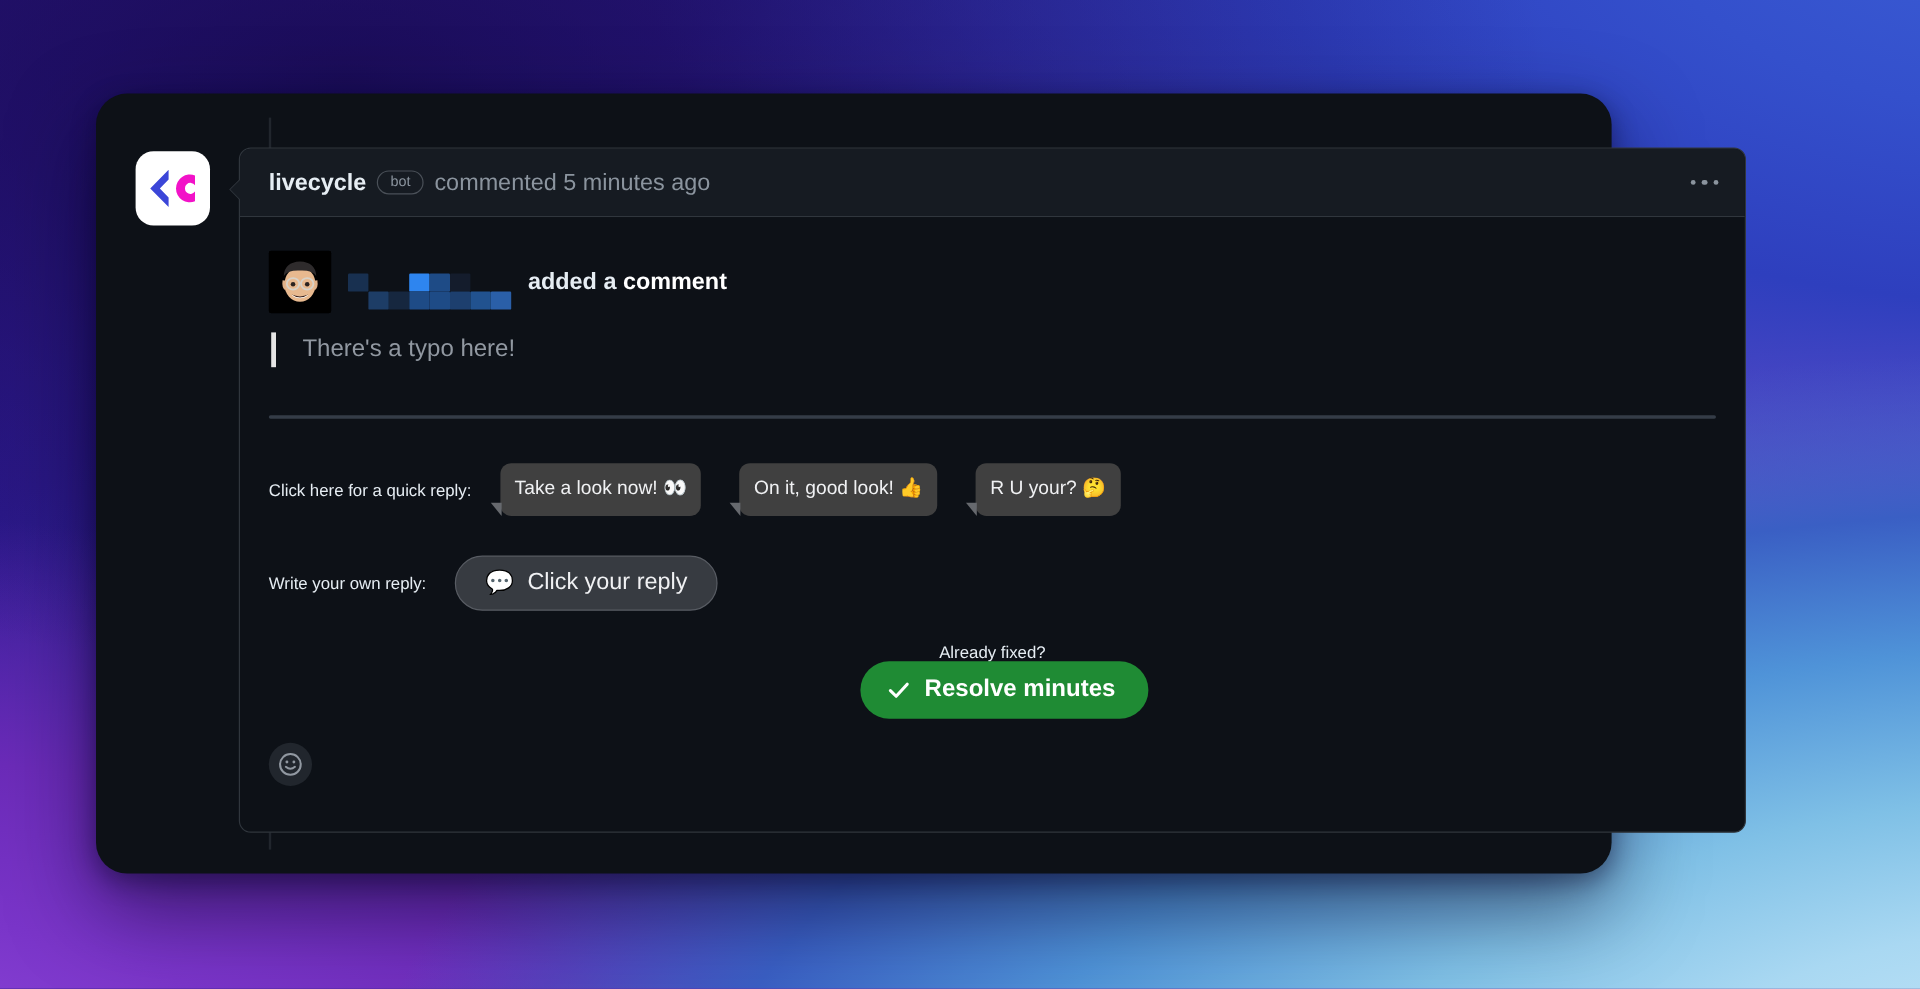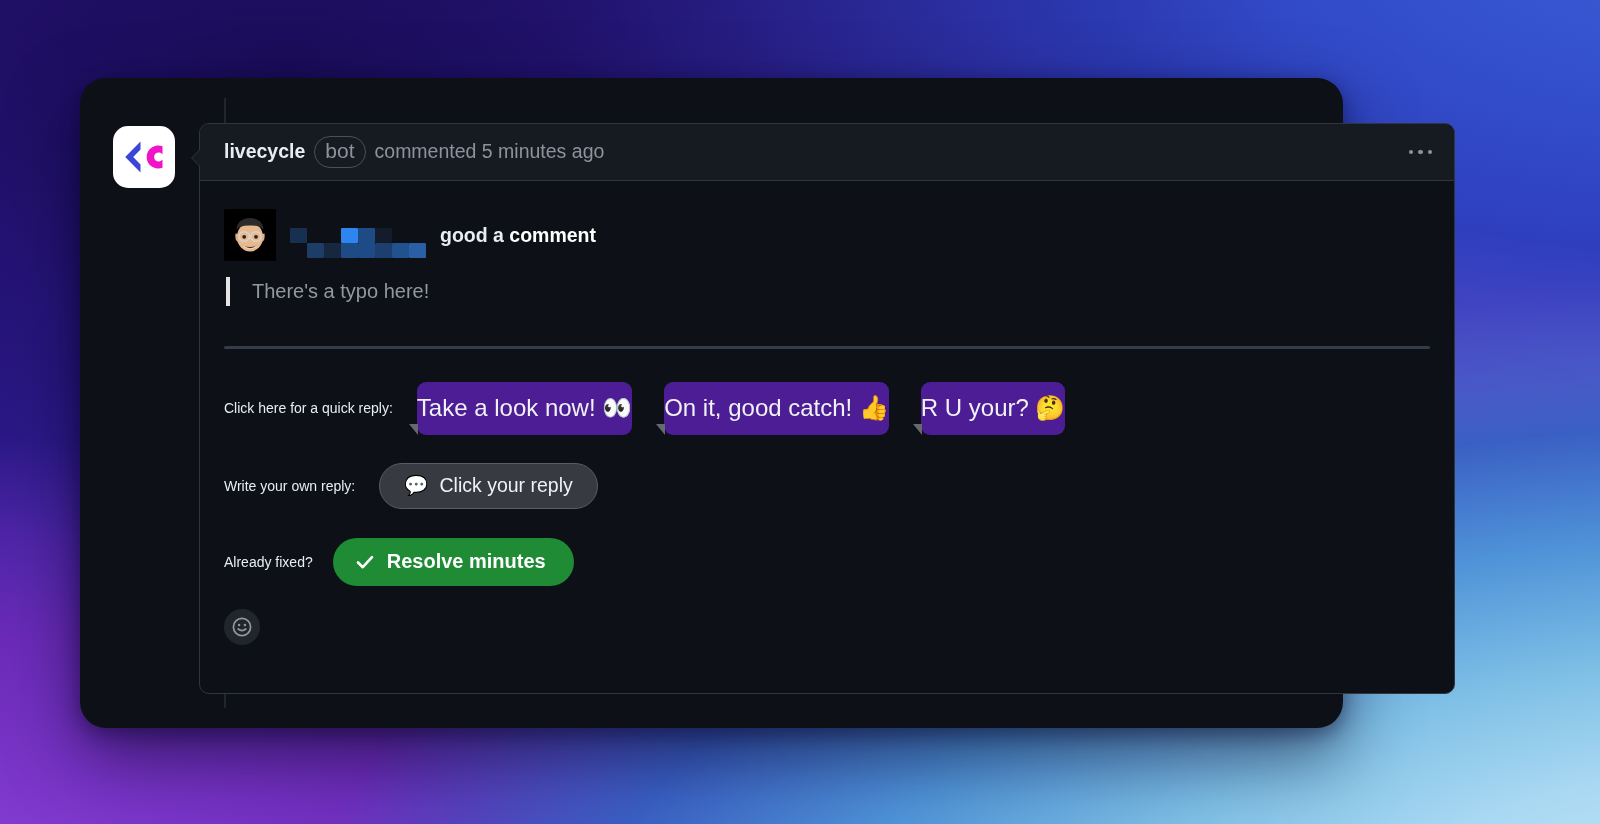--- a/index.html
+++ b/index.html
@@ -122,21 +122,21 @@
     white-space: nowrap;
   }
   .author-name {
     font-weight: bold;
     color: #e6edf3;
   }
   .bot-badge {
     border: 1px solid #4a5058;
     border-radius: 999px;
     color: #8b949e;
-    font-size: 21px;
+    font-size: 12px;
     padding: 2px 10px 3px;
     line-height: 1.15;
     text-align: center;
   }
   .commented-text { color: #8b949e; }
 
   #kebab-menu {
     display: flex;
     gap: 5px;
     padding: 10px 4px;
@@ -225,26 +225,26 @@
   #quick-reply-row { margin-bottom: 24px; }
   #quick-reply-buttons {
     display: flex;
     align-items: center;
     gap: 32px;
     margin-left: 24px;
   }
 
   .bubble-btn {
     position: relative;
-    background: #4c1d95;
+    background: #404040;
     color: #f0f1f3;
-    font-size: 24px;
+    font-size: 16px;
     border: none;
     border-radius: 9px;
-    padding: 11px 0 12px;
+    padding: 11px 12px 12px;
     cursor: pointer;
     font-family: "Liberation Sans", sans-serif;
     white-space: nowrap;
     line-height: 1.25;
   }
   .bubble-btn::after {
     content: "";
     position: absolute;
     left: -8px;
     bottom: 0;
@@ -263,21 +263,21 @@
     font-size: 19.5px;
     padding: 10px 24px 11px;
     display: inline-flex;
     align-items: center;
     gap: 11px;
     cursor: pointer;
     font-family: "Liberation Sans", sans-serif;
     white-space: nowrap;
   }
 
-  #resolve-row { margin-bottom: 10px; }
+  #resolve-row { margin-bottom: 10px; flex-direction: column; }
   #resolve-btn {
     margin-left: 20px;
     background: #1f8b34;
     color: #ffffff;
     border: none;
     border-radius: 999px;
     font-size: 20px;
     font-weight: bold;
     padding: 12px 28px 13px 22px;
     display: inline-flex;
@@ -366,36 +366,36 @@
             <b style="left: 85px; top: 0px; width: 17px; height: 15px; background: rgb(20, 28, 44);"></b>
             <b style="left: 51px; top: 15px; width: 17px; height: 15px; background: rgb(30, 75, 134);"></b>
             <b style="left: 68px; top: 15px; width: 17px; height: 15px; background: rgb(30, 75, 134);"></b>
             <b style="left: 85px; top: 15px; width: 17px; height: 15px; background: rgb(29, 63, 110);"></b>
             <b style="left: 34px; top: 15px; width: 17px; height: 15px; background: rgb(22, 39, 63);"></b>
             <b style="left: 102px; top: 15px; width: 17px; height: 15px; background: rgb(33, 82, 143);"></b>
             <b style="left: 119px; top: 15px; width: 17px; height: 15px; background: rgb(42, 95, 168);"></b>
           </div>
 
         <div id="added-comment-text">
-          <span>good a</span>
+          <span>added a</span>
           <a href="#">comment</a>
         </div>
       </div>
 
       <div id="quote-block">
         <span id="quote-text">There's a typo here!</span>
       </div>
 
       <div id="divider"></div>
 
       <div class="action-row" id="quick-reply-row">
         <span class="row-label">Click here for a quick reply:</span>
         <div id="quick-reply-buttons">
             <button class="bubble-btn"><span>Take a look now! </span><span class="emoji">👀</span></button>
-            <button class="bubble-btn"><span>On it, good catch! </span><span class="emoji">👍</span></button>
+            <button class="bubble-btn"><span>On it, good look! </span><span class="emoji">👍</span></button>
             <button class="bubble-btn"><span>R U your? </span><span class="emoji">🤔</span></button>
           </div>
       </div>
 
       <div class="action-row" id="write-reply-row">
         <span class="row-label">Write your own reply:</span>
         <button id="write-reply-btn">
           <span class="emoji">💬</span>
           <span>Click your reply</span>
         </button>

